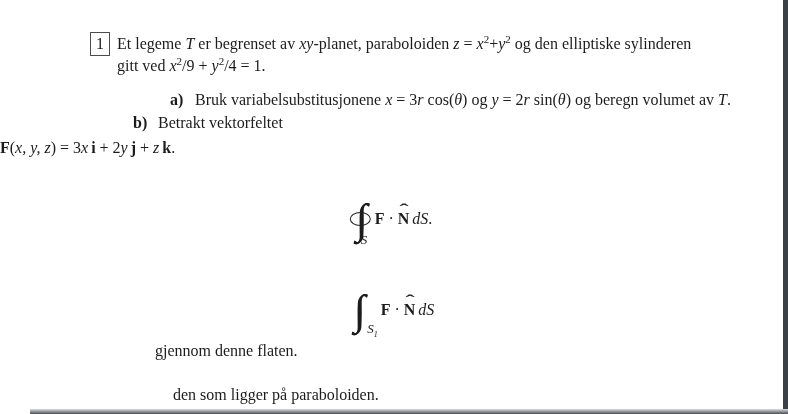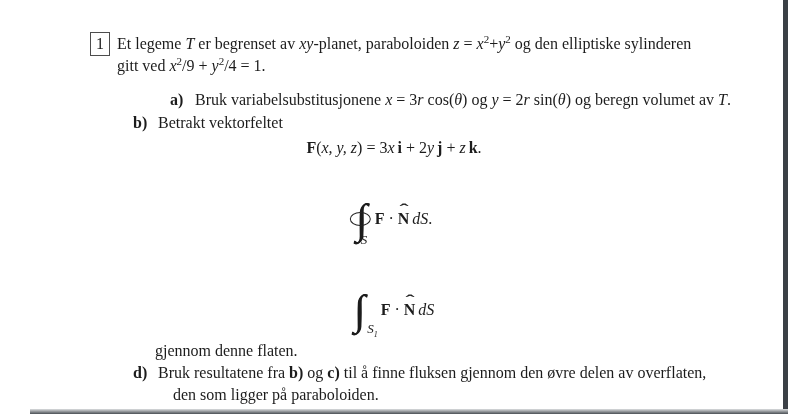--- a/index.html
+++ b/index.html
@@ -19,21 +19,21 @@
   .label { font-weight:bold; display:inline-block; min-width:20px; margin-right:5px; }
 
   
   .num-box {
     position:absolute; left:90px; top:32px; width:20px; height:24px;
     border:1.6px solid #4d4d4d; text-align:center;
     font-size:16px; line-height:21px;
   }
 
   
-  .eq-row { position:absolute; left:0; width:788px; text-align:center; font-size:16px; }
+  .eq-row { position:absolute; left:0; width:788px; text-align:left; font-size:16px; }
   .int-row { position:absolute; left:0; width:788px; display:flex; align-items:center; justify-content:center; gap:7px; }
 
   
   .bigint { position:relative; display:inline-block; line-height:1; }
   .int-glyph { font-size:42px; line-height:1; display:inline-block; }
   .int-glyph.second { margin-left:-11px; }
   .int-circle {
     position:absolute; left:50%; top:50%;
     transform:translate(-58%,-50%);
     width:21px; height:14px; border:1.4px solid #222; border-radius:50%;
@@ -113,23 +113,20 @@
     </span>
     <span class="eq-text">
       <span class="bf">F</span><span class="mdot">·</span><span class="nhat"><span class="hat">ˆ</span><span>N</span></span><span class="it msp">dS</span>
     </span>
   </div>
 
   <div class="line abs" style="left:155px; top:341px;">
     <span>gjennom denne flaten.</span>
   </div>
 
-  <div class="line abs" style="left:133px; top:363px;">
-    <span class="label">d)</span><span>Bruk resultatene fra </span><span class="bf">b)</span><span> og </span><span class="bf">c)</span><span> til å finne fluksen gjennom den øvre delen av overflaten,</span>
-  </div>
   <div class="line abs" style="left:157px; top:385px;margin-left:16px;">
     <span>den som ligger på paraboloiden.</span>
   </div>
 
   <div class="edge-right"></div>
   <div class="edge-bottom"></div>
 
 </div>
 
 </body></html>

